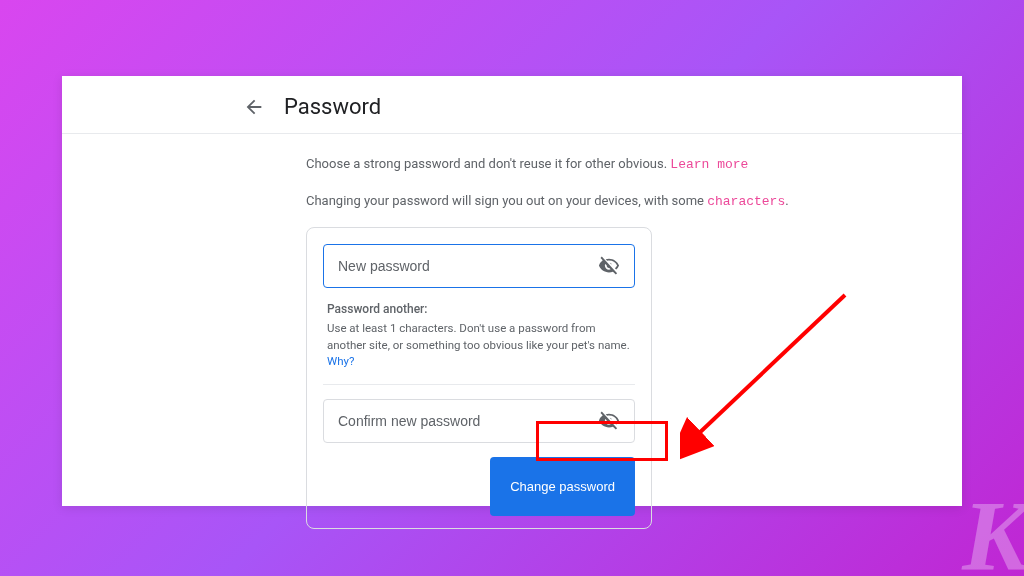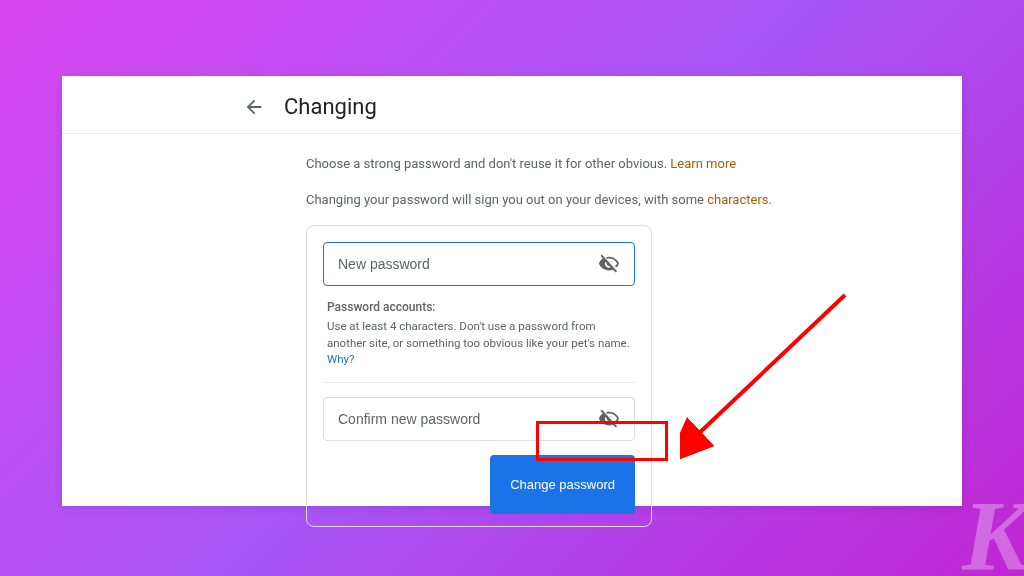--- a/index.html
+++ b/index.html
@@ -52,23 +52,24 @@
     .content {
       padding: 20px 24px 0 244px;
     }
     .intro-text {
       font-size: 13px;
       color: #5f6368;
       line-height: 1.5;
       margin-bottom: 16px;
     }
     .intro-text a {
-      color: #a16207;
+      color: #ec4899;
       text-decoration: none;
       cursor: pointer;
+      font-family: Liberation Mono, monospace;
     }
     .card {
       width: 346px;
       border: 1px solid #dadce0;
       border-radius: 8px;
       margin-top: 10px;
       padding: 16px 16px 12px;
       position: relative;
     }
     .input-wrapper {
@@ -188,21 +189,21 @@
 </head>
 <body>
 
 <div class="window">
   <div class="header">
     <span class="back-icon">
       <svg viewBox="0 0 24 24">
           <path d="M20 11H7.83l5.59-5.59L12 4l-8 8 8 8 1.41-1.41L7.83 13H20v-2z"></path>
         </svg>
     </span>
-    <h1 class="page-title">Changing</h1>
+    <h1 class="page-title">Password</h1>
   </div>
 
   <div class="content">
     <p class="intro-text">
       <span>Choose a strong password and don't reuse it for other obvious. </span><a>Learn more</a>
     </p>
     <p class="intro-text">
       <span>Changing your password will sign you out on your devices, with some </span><a>characters</a><span>.</span>
     </p>
 
@@ -210,23 +211,23 @@
       <div class="input-wrapper blue">
         <input type="password" placeholder="New password" style="">
         <span class="eye-icon">
           <svg viewBox="0 0 24 24">
               <path d="M12 6a9.77 9.77 0 0 1 8.82 5.5 9.82 9.82 0 0 1-2.37 3.03l1.42 1.42A11.8 11.8 0 0 0 23 11.5C21.27 7.11 17 4 12 4c-1.27 0-2.49.2-3.64.57l1.65 1.65C10.66 6.09 11.32 6 12 6zM2.71 3.16l2.44 2.44A11.8 11.8 0 0 0 1 11.5C2.73 15.89 7 19 12 19c1.52 0 2.97-.3 4.31-.82l3.13 3.13 1.41-1.41L4.12 1.75 2.71 3.16zM12 16a4.5 4.5 0 0 1-4.5-4.5c0-.64.14-1.25.38-1.8l1.55 1.55a2.5 2.5 0 0 0 2.82 2.82l1.55 1.55c-.55.24-1.16.38-1.8.38zm2.97-5.33a2.5 2.5 0 0 0-2.14-2.14l2.14 2.14z"></path>
             </svg>
         </span>
       </div>
 
       <div class="strength-section">
-        <div class="strength-label">Password accounts:</div>
+        <div class="strength-label">Password another:</div>
         <div class="strength-text">
-          <span>Use at least 4 characters. Don't use a password from another site, or something too obvious like your pet's name. </span><a>Why?</a>
+          <span>Use at least 1 characters. Don't use a password from another site, or something too obvious like your pet's name. </span><a>Why?</a>
         </div>
       </div>
 
       <div class="input-wrapper gray">
         <input type="password" placeholder="Confirm new password" style="">
         <span class="eye-icon">
           <svg viewBox="0 0 24 24">
               <path d="M12 6a9.77 9.77 0 0 1 8.82 5.5 9.82 9.82 0 0 1-2.37 3.03l1.42 1.42A11.8 11.8 0 0 0 23 11.5C21.27 7.11 17 4 12 4c-1.27 0-2.49.2-3.64.57l1.65 1.65C10.66 6.09 11.32 6 12 6zM2.71 3.16l2.44 2.44A11.8 11.8 0 0 0 1 11.5C2.73 15.89 7 19 12 19c1.52 0 2.97-.3 4.31-.82l3.13 3.13 1.41-1.41L4.12 1.75 2.71 3.16zM12 16a4.5 4.5 0 0 1-4.5-4.5c0-.64.14-1.25.38-1.8l1.55 1.55a2.5 2.5 0 0 0 2.82 2.82l1.55 1.55c-.55.24-1.16.38-1.8.38zm2.97-5.33a2.5 2.5 0 0 0-2.14-2.14l2.14 2.14z"></path>
             </svg>
         </span>

